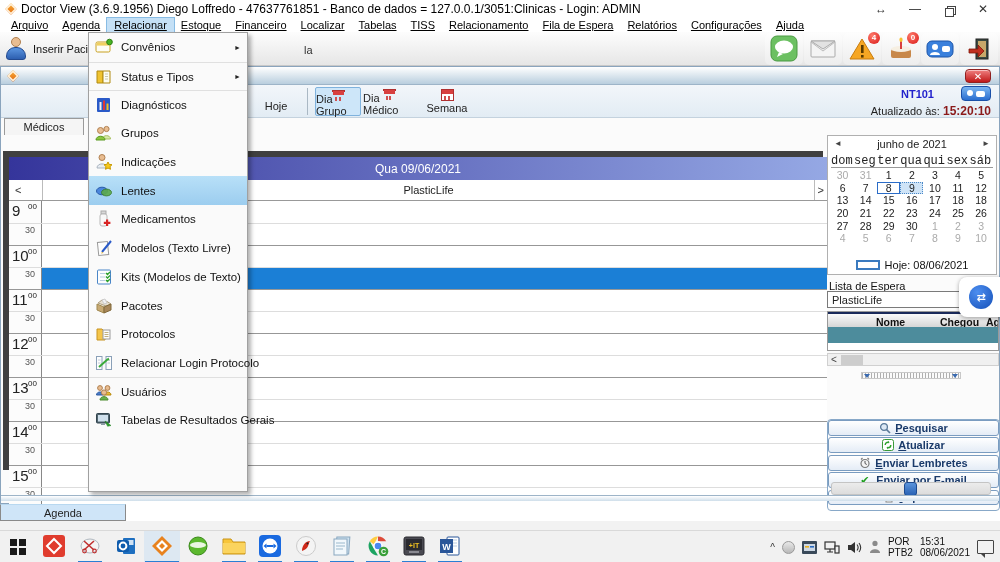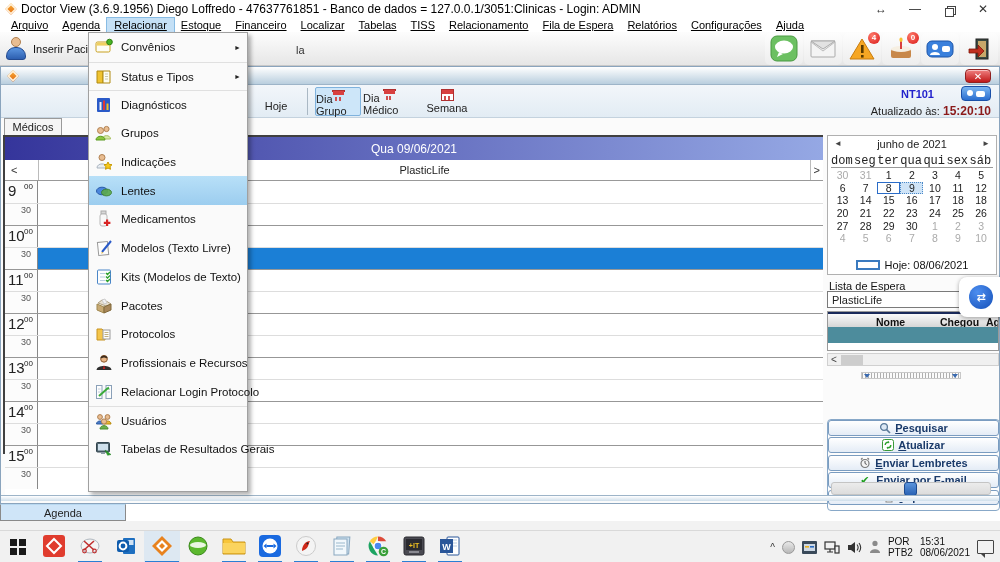--- a/index.html
+++ b/index.html
@@ -20,21 +20,21 @@
   .menubar { position:absolute; left:0; top:18px; width:1000px; height:14px; background:#fff; display:flex; align-items:stretch; padding-left:4px; }
   .menu-item { padding:1px 7px; font-size:11px; color:#000; display:flex; align-items:center;text-decoration:underline; }
   .menu-item.active { background:#c4e0f6; outline:1px solid #88bce4; }
 
   
   .toolbar { position:absolute; left:0; top:32px; width:1000px; height:34px; background:linear-gradient(#fdfdfd,#e6e6e6); border-bottom:1px solid #c8c8c8; }
   .tb-insert { position:absolute; left:4px; top:2px; height:30px; display:flex; align-items:center; gap:5px; }
   .person-ico { width:24px; height:26px; position:relative; }
   .person-ico .head { position:absolute; left:7px; top:1px; width:10px; height:10px; border-radius:50%; background:#e9bd91; border:1px solid #b08050; }
   .person-ico .body { position:absolute; left:2px; top:11px; width:20px; height:13px; border-radius:9px 9px 3px 3px; background:linear-gradient(#5a95e0,#2d5fb0); border:1px solid #234a90; }
-  .fragment { position:absolute; left:296px; top:12px; color:#333; }
+  .fragment { position:absolute; left:304px; top:12px; color:#333; }
   .tb-right { position:absolute; right:2px; top:1px; height:32px; display:flex; }
   .tb-ico { width:38px; height:32px; border-radius:5px; background:linear-gradient(#fdfdfd,#ededed); display:flex; align-items:center; justify-content:center; position:relative; margin-left:1px; }
   .badge { position:absolute; top:-1px; right:1px; min-width:12px; height:12px; border-radius:7px; background:radial-gradient(circle at 35% 30%,#ff7a6a,#d81818); color:#fff; font-size:8px; line-height:12px; text-align:center; font-weight:bold; padding:0 2px; }
 
   
   .mdi { position:absolute; left:0; top:66px; width:1000px; height:438px; background:#fbfbfb; border:1px solid #8aa4bd; }
   .mdi-titlebar { position:absolute; left:0; top:0; width:998px; height:18px; background:linear-gradient(#ffffff,#b9cede); border-bottom:1px solid #9db4c8; }
   .mdi-titlebar .diamond { position:absolute; left:8px; top:5px; margin:0; }
   .mdi-close { position:absolute; right:8px; top:2px; width:26px; height:14px; border-radius:4px; background:linear-gradient(#f08080,#c01818); border:1px solid #902020; color:#fff; font-size:10px; font-weight:bold; text-align:center; line-height:13px; box-shadow:inset 0 1px 0 rgba(255,255,255,.5); }
 
@@ -48,24 +48,24 @@
   .cal-ico::before { content:""; position:absolute; left:0; top:0; width:100%; height:4px; background:#d84040; }
   .cal-ico::after { content:""; position:absolute; left:2px; top:6px; width:7px; height:4px; background:repeating-linear-gradient(90deg,#d05050 0 2px,transparent 2px 3.5px); }
   .nt-code { position:absolute; right:65px; top:3px; color:#2222cc; font-weight:bold; font-size:11px;padding-left:43px; }
   .nt-ico { position:absolute; right:8px; top:1px; width:30px; height:15px; border-radius:4px; background:linear-gradient(#7ab4f0,#2a6ed0); border:1px solid #1a50a8; }
   .nt-ico::before { content:""; position:absolute; left:5px; top:3px; width:6px; height:6px; border-radius:50%; background:#fff; }
   .nt-ico::after { content:""; position:absolute; left:14px; top:4px; width:9px; height:6px; border-radius:2px; background:#fff; }
   .updated { position:absolute; right:8px; top:19px; color:#222; }
   .updated b { color:#8b1a1a; font-size:12px; }
 
   
-  .medicos-tab { position:absolute; left:3px; top:51px; width:58px; height:17px; background:#f5f5f5; border:1px solid #9a9a9a; border-bottom:none; display:flex; align-items:center; justify-content:center; color:#222; }
-
-  
-  .schedule { position:absolute; left:2px; top:68px; width:820px; height:319px; background:#fff; border:2px solid #404040; }
+  .medicos-tab { position:absolute; left:3px; top:51px; width:80px; height:17px; background:#f5f5f5; border:1px solid #9a9a9a; border-bottom:none; display:flex; align-items:center; justify-content:center; color:#222; }
+
+  
+  .schedule { position:absolute; left:2px; top:84px; width:820px; height:319px; background:#fff; border:6px solid #404040; }
   .sch-header { position:absolute; left:0; top:0; width:818px; height:23px; background:linear-gradient(90deg,#35359b,#95a8e4); color:#fff; font-size:12px; display:flex; align-items:center; justify-content:center; }
   .sch-colhdr { position:absolute; left:0; top:23px; width:818px; height:21px; background:#fff; border-bottom:1px solid #999; }
   .sch-colhdr .prev { position:absolute; left:6px; top:4px; color:#333; }
   .sch-colhdr .next { position:absolute; right:3px; top:4px; color:#333; }
   .sch-colhdr .colname { position:absolute; left:33px; right:12px; top:0; height:100%; display:flex; align-items:center; justify-content:center; color:#222; border-left:1px solid #bbb; border-right:1px solid #bbb; }
   .sch-grid { position:absolute; left:0; top:44px; width:818px; height:316px; background:#fff; }
   .sch-row { display:flex; height:22px; border-top:1px solid #ddd; }
   .sch-row.hour { border-top:1px solid #979797; }
   .sch-row:first-child { border-top:none; }
   .time-cell { width:33px; border-right:1px solid #888; position:relative; background:#fcfcfc; }
@@ -598,29 +598,20 @@
     <div class="cad-item">
       <span class="cad-ico"><svg viewBox="0 0 20 20">
           <path d="M3 5h5l2 2h1v9H3z" fill="#f4c54a" stroke="#c89420"></path>
           <rect x="9" y="6" width="7" height="9" fill="#fdfdfd" stroke="#9a9a9a"></rect>
           <path d="M10.5 8.5h4M10.5 10.5h4M10.5 12.5h4" stroke="#c0b080"></path>
         </svg></span>
       <span class="cad-label">Protocolos</span>
     </div>
     <div class="cad-item">
       <span class="cad-ico"><svg viewBox="0 0 20 20">
-          <circle cx="10" cy="5.8" r="3.4" fill="#e9b585" stroke="#8a5a30"></circle>
-          <path d="M6.5 4.5c1-2.5 6-2.5 7 0l-1 1c-1.5-1.5-3.5-1.5-5 0z" fill="#3a2a1a"></path>
-          <path d="M2.5 17c0-5.5 15-5.5 15 0z" fill="#2e2e2e"></path>
-          <path d="M10 12l1.2 4h-2.4z" fill="#c82020"></path>
-        </svg></span>
-      <span class="cad-label">Profissionais e Recursos</span>
-    </div>
-    <div class="cad-item">
-      <span class="cad-ico"><svg viewBox="0 0 20 20">
           <rect x="2.5" y="3.5" width="5.5" height="13" fill="#fdfdfd" stroke="#8aa0b8"></rect>
           <rect x="12" y="3.5" width="5.5" height="13" fill="#fdfdfd" stroke="#8aa0b8"></rect>
           <path d="M4 7h2.5M4 10h2.5M13.5 7h2.5M13.5 10h2.5" stroke="#c0ccd8"></path>
           <path d="M5 14L14 6" stroke="#3aaa3a" stroke-width="2"></path>
           <path d="M14.5 4.5l1 3-3-.8z" fill="#3aaa3a"></path>
         </svg></span>
       <span class="cad-label">Relacionar Login Protocolo</span>
     </div>
     <div class="cad-item sep">
       <span class="cad-ico"><svg viewBox="0 0 20 20">

